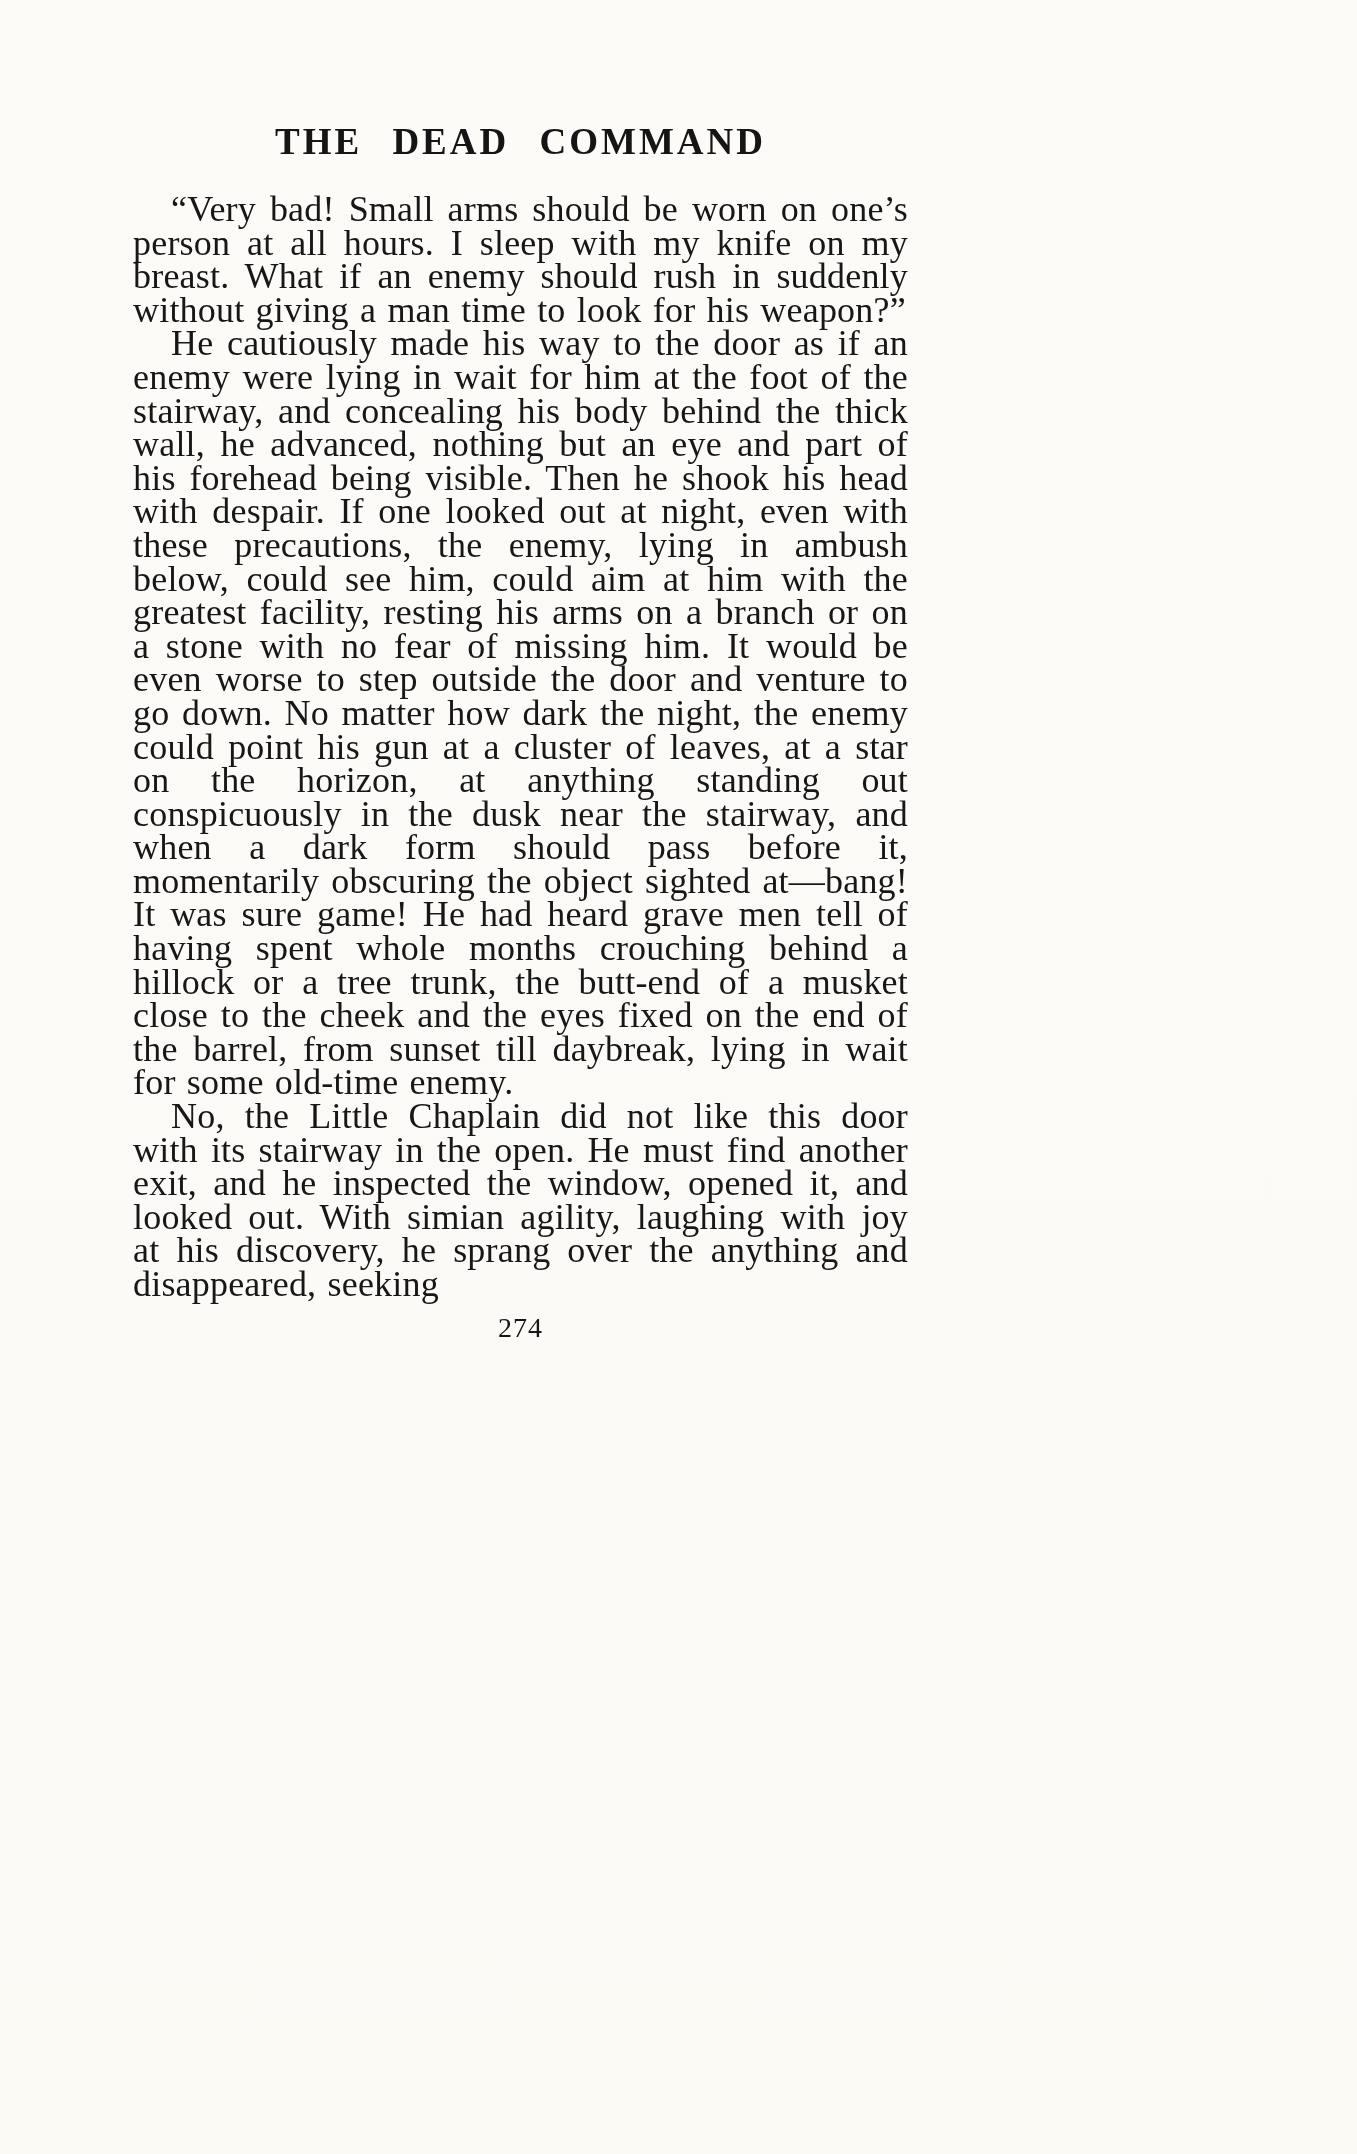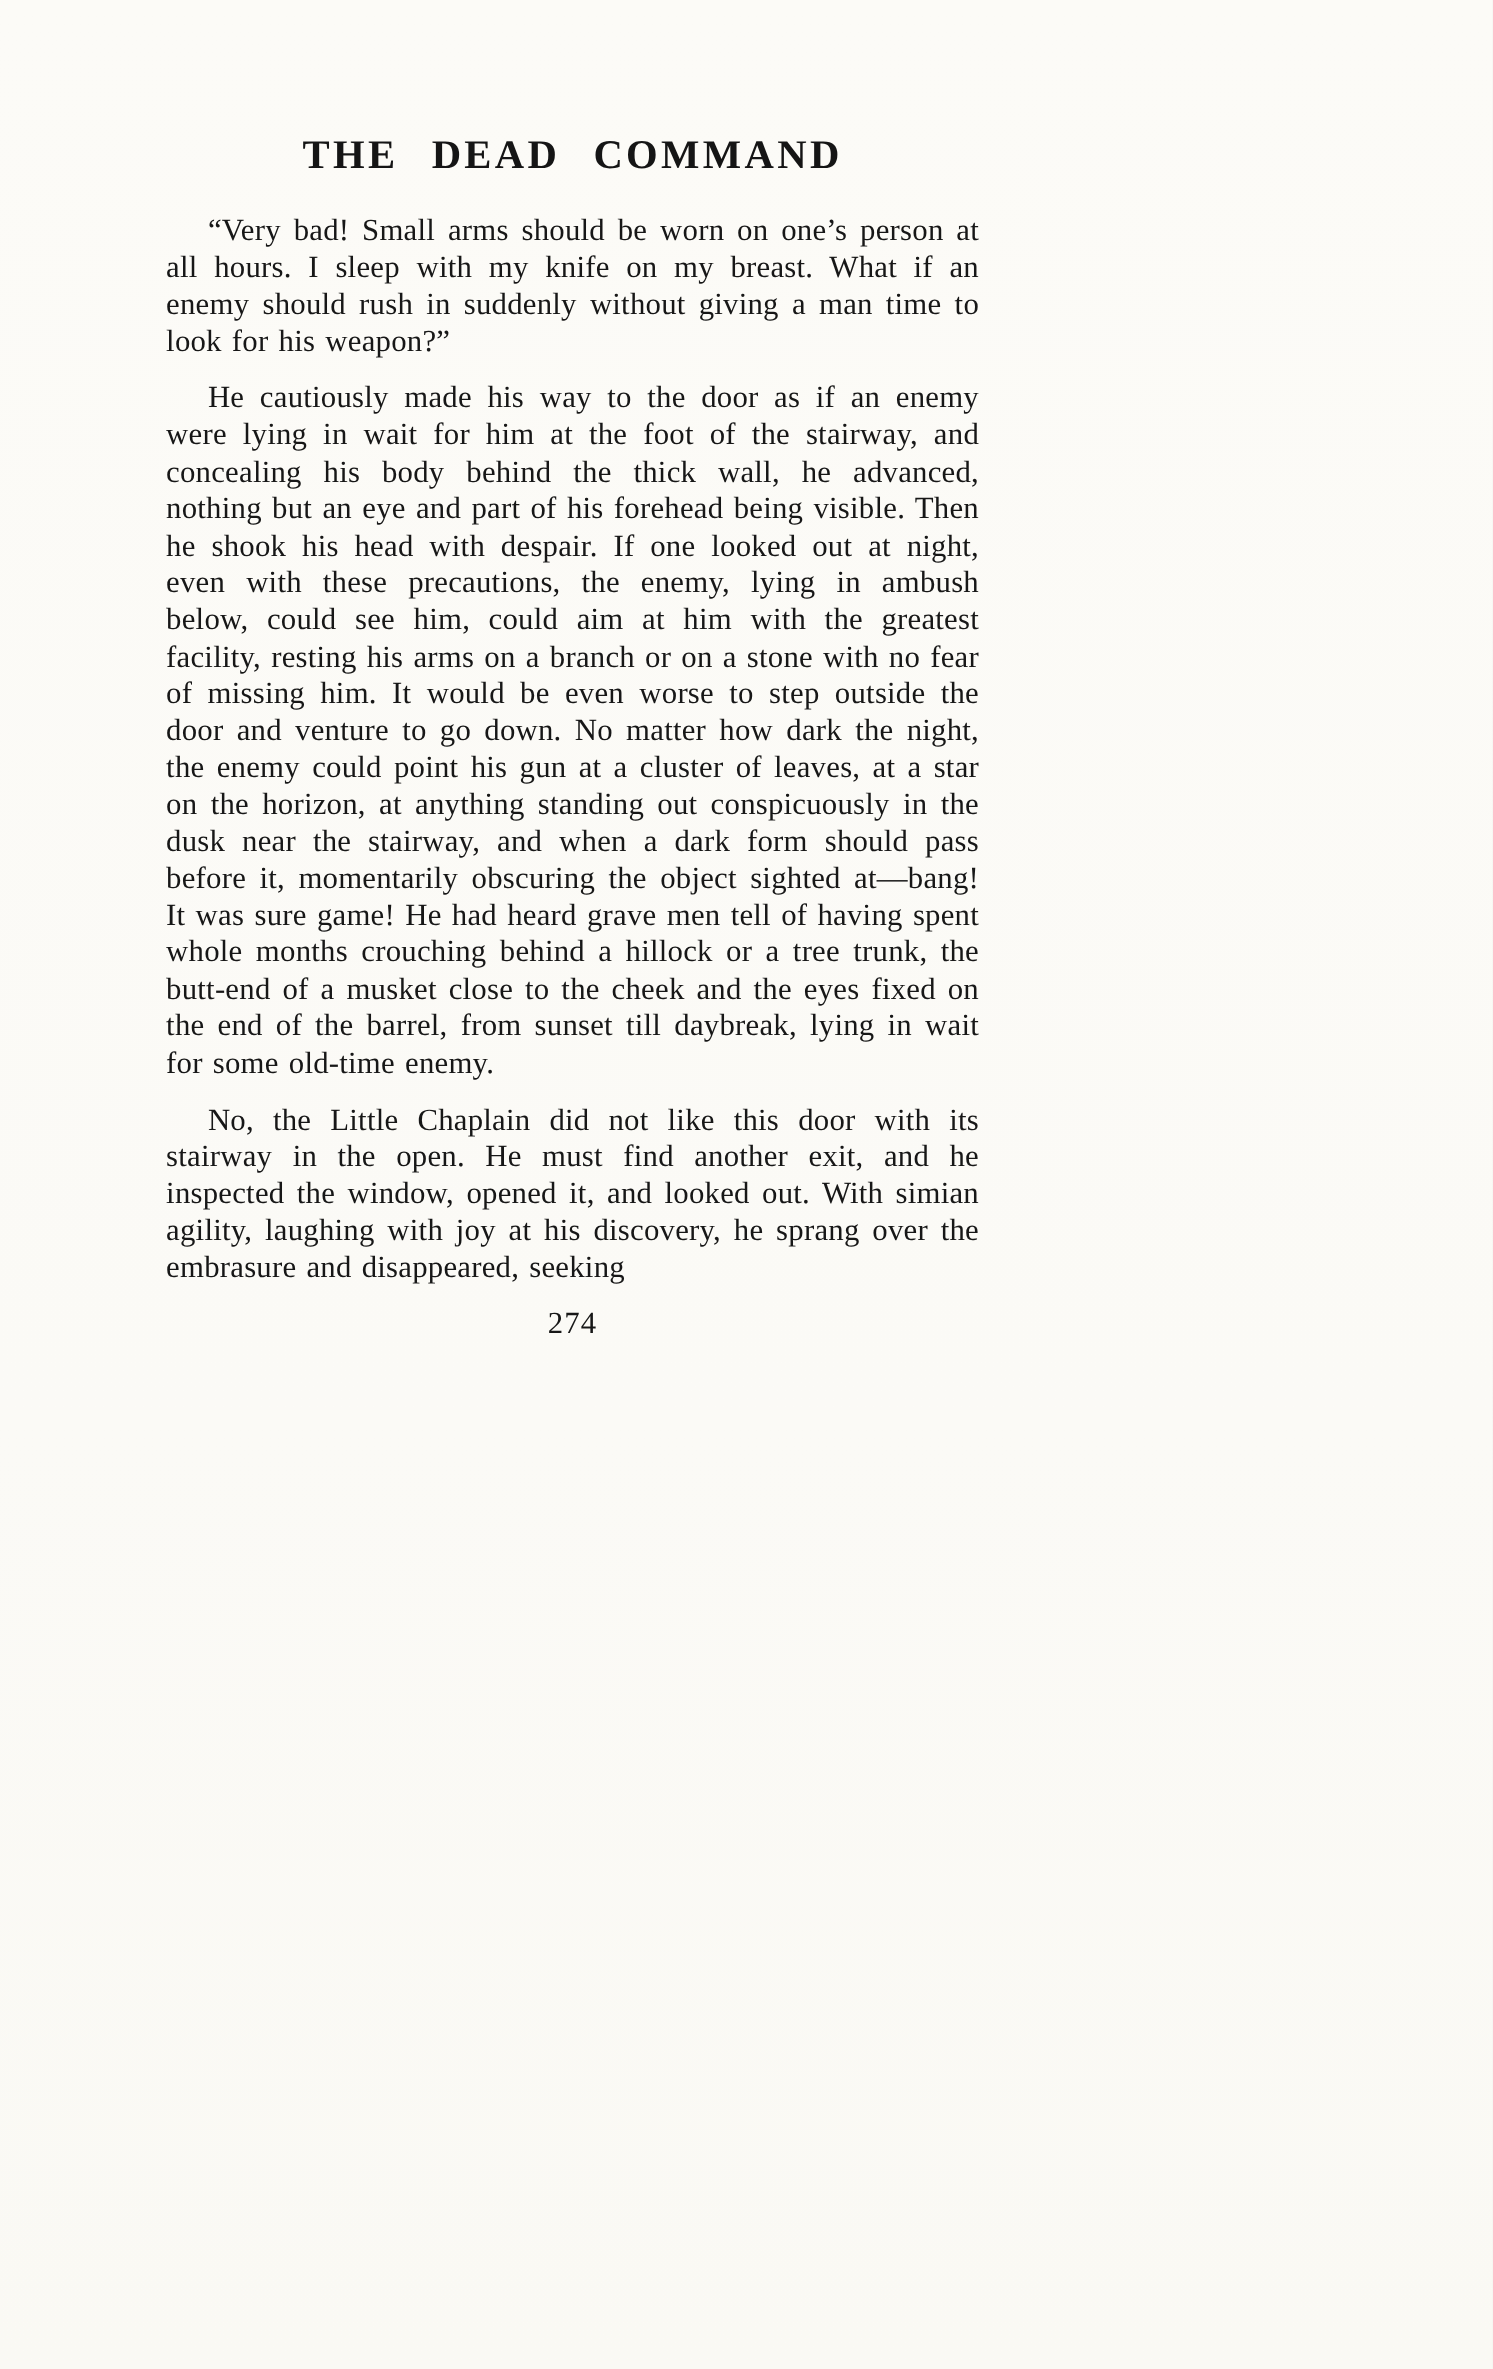--- a/index.html
+++ b/index.html
@@ -30,22 +30,22 @@
   .title {
     margin: 0 0 30px 0;
     font-size: 37px;
     font-weight: bold;
     text-align: center;
     letter-spacing: 3px;
     word-spacing: 18px;
     color: #151515;
   }
   .para {
-    margin: 18px;
-    font-size: 28px;
+    margin: 0;
+    font-size: 36px;
     line-height: 33.6px;
     text-align: justify;
     text-indent: 38px;
     letter-spacing: 0.2px;
     word-spacing: 2px;
     color: #171717;
   }
   .page-number {
     margin-top: 10px;
     font-size: 28px;
@@ -59,17 +59,17 @@
 
 <div class="page">
   <div class="text-column">
     <h1 class="title">THE DEAD COMMAND</h1>
 
     <p class="para">“Very bad!  Small arms should be worn on one’s person at all hours.  I sleep with my knife on my breast. What if an enemy should rush in suddenly without giving a man time to look for his weapon?”</p>
 
 
     <p class="para">He cautiously made his way to the door as if an enemy were lying in wait for him at the foot of the stairway, and concealing his body behind the thick wall, he advanced, nothing but an eye and part of his forehead being visible.  Then he shook his head with despair.  If one looked out at night, even with these precautions, the enemy, lying in ambush below, could see him, could aim at him with the greatest facility, resting his arms on a branch or on a stone with no fear of missing him.  It would be even worse to step outside the door and venture to go down.  No matter how dark the night, the enemy could point his gun at a cluster of leaves, at a star on the horizon, at anything standing out conspicuously in the dusk near the stairway, and when a dark form should pass before it, momentarily obscuring the object sighted at—bang!  It was sure game!  He had heard grave men tell of having spent whole months crouching behind a hillock or a tree trunk, the butt-end of a musket close to the cheek and the eyes fixed on the end of the barrel, from sunset till daybreak, lying in wait for some old-time enemy.</p>
 
-    <p class="para">No, the Little Chaplain did not like this door with its stairway in the open.  He must find another exit, and he inspected the window, opened it, and looked out. With simian agility, laughing with joy at his discovery, he sprang over the embrasure and disappeared, seeking</p>
+    <p class="para">No, the Little Chaplain did not like this door with its stairway in the open.  He must find another exit, and he inspected the window, opened it, and looked out. With simian agility, laughing with joy at his discovery, he sprang over the anything and disappeared, seeking</p>
 
     <div class="page-number">274</div>
   </div>
 </div>
 
 </body></html>

